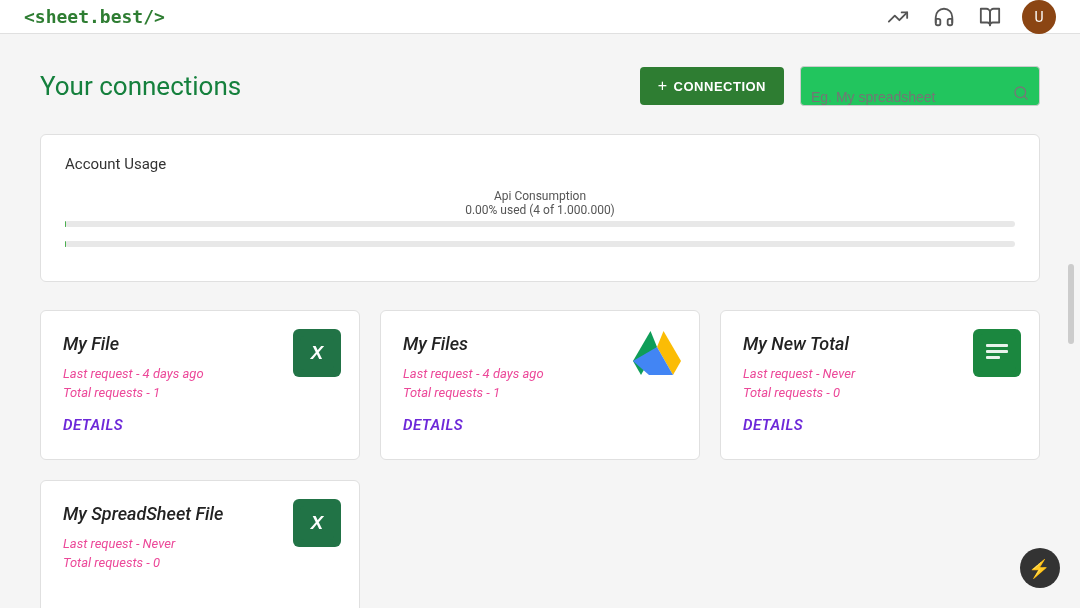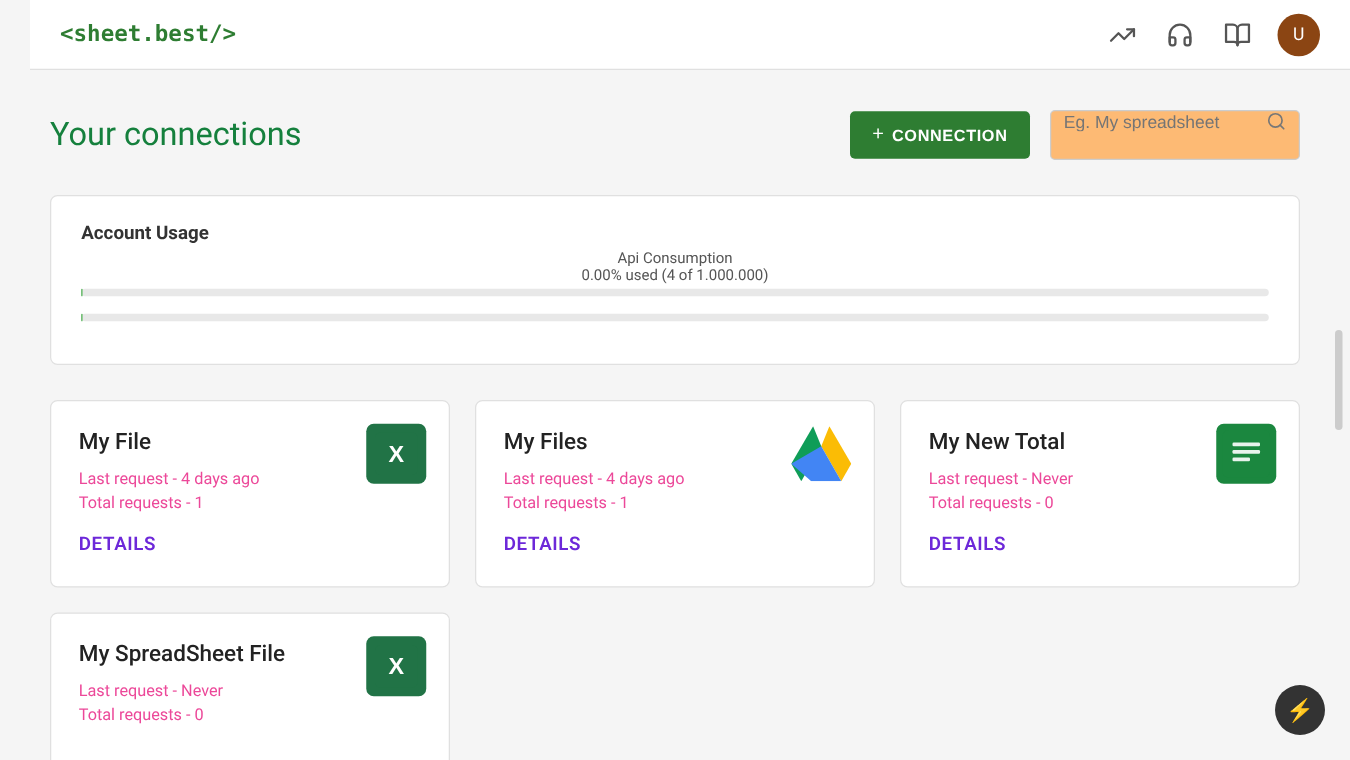--- a/index.html
+++ b/index.html
@@ -1,68 +1,67 @@
 <!DOCTYPE html>
 <html><head>
   <meta charset="utf-8">
   <style>
     * { box-sizing: border-box; margin: 0; padding: 0; }
     body { font-family: -apple-system, BlinkMacSystemFont, 'Segoe UI', Roboto, sans-serif; background: #f5f5f5; color: #333; }
 
     
     .navbar {
       display: flex; align-items: center; justify-content: space-between;
-      background: #fff; padding: 0 24px; height: 56px;
+      background: #fff; padding: 0 24px; height: 34px;
       border-bottom: 1px solid #e0e0e0;
-      margin-left: 24px;
     }
     .navbar-brand { font-size: 18px; font-weight: 600; color: #2e7d32; font-family: monospace; }
     .navbar-icons { display: flex; align-items: center; gap: 18px; }
     .nav-icon { width: 28px; height: 28px; display: flex; align-items: center; justify-content: center; cursor: pointer; color: #555; font-size: 18px; }
     .avatar { width: 34px; height: 34px; border-radius: 50%; background: #8b4513; overflow: hidden; cursor: pointer; display: flex; align-items: center; justify-content: center; color: #fff; font-size: 14px; }
 
     
     .main { padding: 32px 40px; }
 
     
     .page-header { display: flex; align-items: center; justify-content: space-between; margin-bottom: 28px; }
     .page-title { font-size: 26px; font-weight: 400; color: #15803d; }
     .header-right { display: flex; align-items: center; gap: 16px; }
     .btn-connection {
       background: #2e7d32; color: #fff; border: none; border-radius: 4px;
       padding: 10px 18px; font-size: 13px; font-weight: 600; cursor: pointer;
       display: flex; align-items: center; gap: 6px; letter-spacing: 0.5px;
     }
     .btn-connection .plus { font-size: 16px; font-weight: 400; }
     .search-box {
-      display: flex; align-items: flex-start; border: 1px solid #ccc;
-      border-radius: 4px; background: #fdba74; padding: 0 10px;
-      height: 40px; width: 200px;
+      display: flex; align-items: flex-end; border: 1px solid #ccc;
+      border-radius: 4px; background: #22c55e; padding: 0 10px;
+      height: 40px; width: 240px;
     }
     .search-input { border: none; outline: none; font-size: 14px; color: #555; width: 100%; background: transparent; }
     .search-icon { color: #777; font-size: 16px; cursor: pointer; }
 
     
     .usage-card {
       background: #fff; border-radius: 6px; border: 1px solid #e0e0e0;
       padding: 20px 24px; margin-bottom: 28px;
     }
-    .usage-title { font-size: 15px; font-weight: 700; color: #333; margin-bottom: 4px; }
+    .usage-title { font-size: 15px; font-weight: 400; color: #333; margin-bottom: 16px; }
     .usage-row { margin-bottom: 14px; }
     .usage-row-header { display: flex; justify-content: space-between; align-items: center; margin-bottom: 4px; flex-direction: column; }
     .usage-label { font-size: 12px; color: #555; }
     .usage-value { font-size: 12px; color: #555; }
     .progress-bar-bg { height: 6px; background: #e8e8e8; border-radius: 3px; }
     .progress-bar-fill { height: 6px; border-radius: 3px; background: #4caf50; }
 
     
     .cards-grid { display: grid; grid-template-columns: repeat(3, 1fr); gap: 20px; }
     .card {
       background: #fff; border: 1px solid #e0e0e0; border-radius: 6px;
-      padding: 22px 6px 18px 22px; position: relative; min-height: 150px;
+      padding: 22px 6px 18px 22px; position: relative; min-height: 150px; font-style: italic;
     }
     .card-title { font-size: 18px; font-weight: 500; color: #222; margin-bottom: 12px; }
     .card-icon { position: absolute; top: 18px; right: 18px; width: 48px; height: 48px; }
     .card-meta { font-size: 13px; color: #ec4899; margin-bottom: 4px; }
     .card-details {
       font-size: 15px; font-weight: 600; color: #6d28d9; cursor: pointer;
       margin-top: 16px; letter-spacing: 0.5px;
     }
 
     

